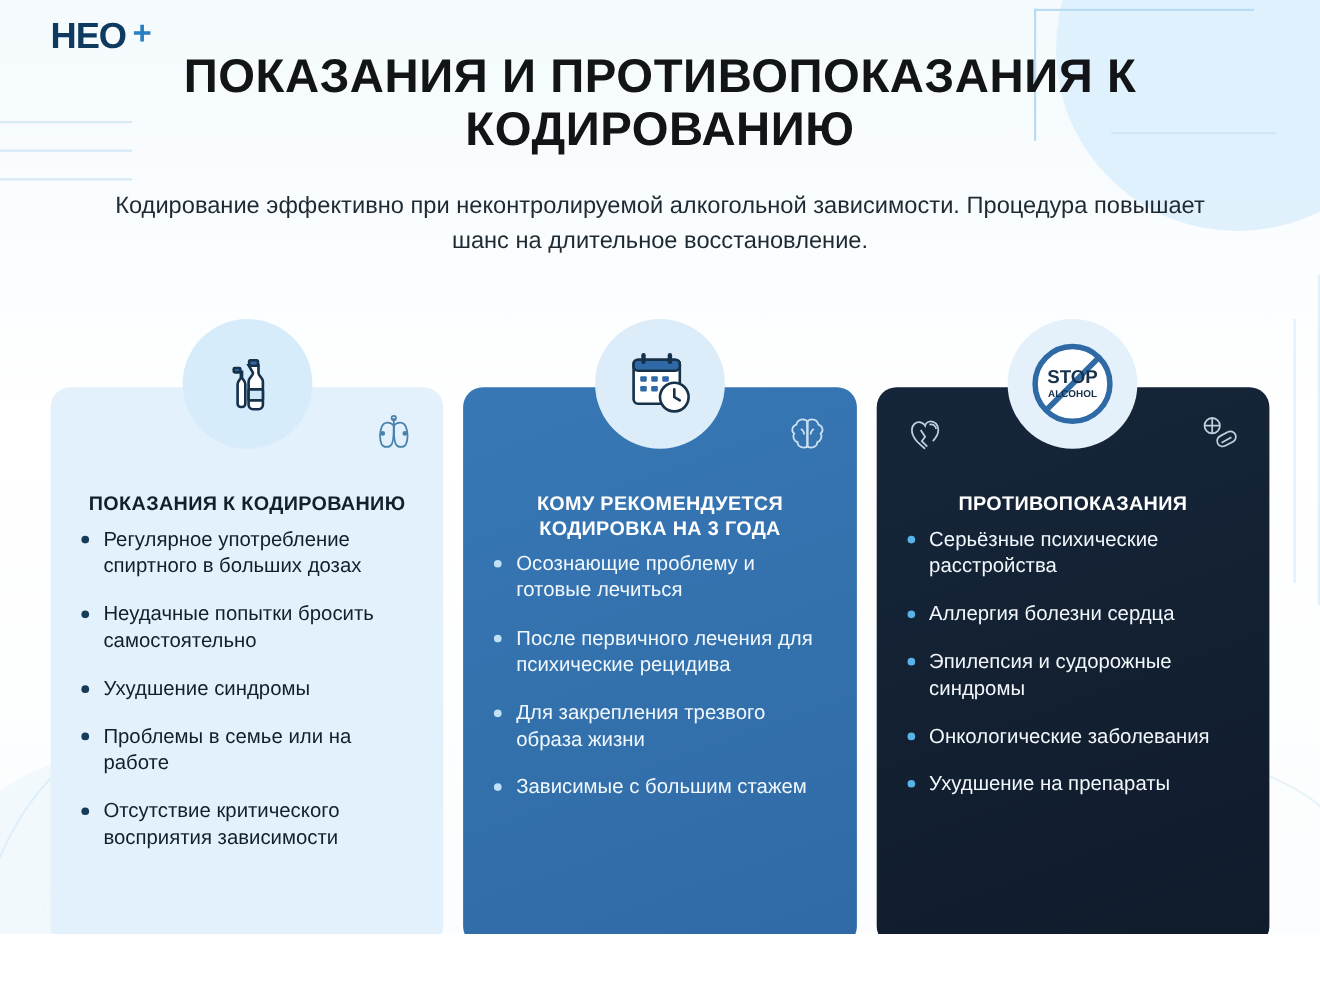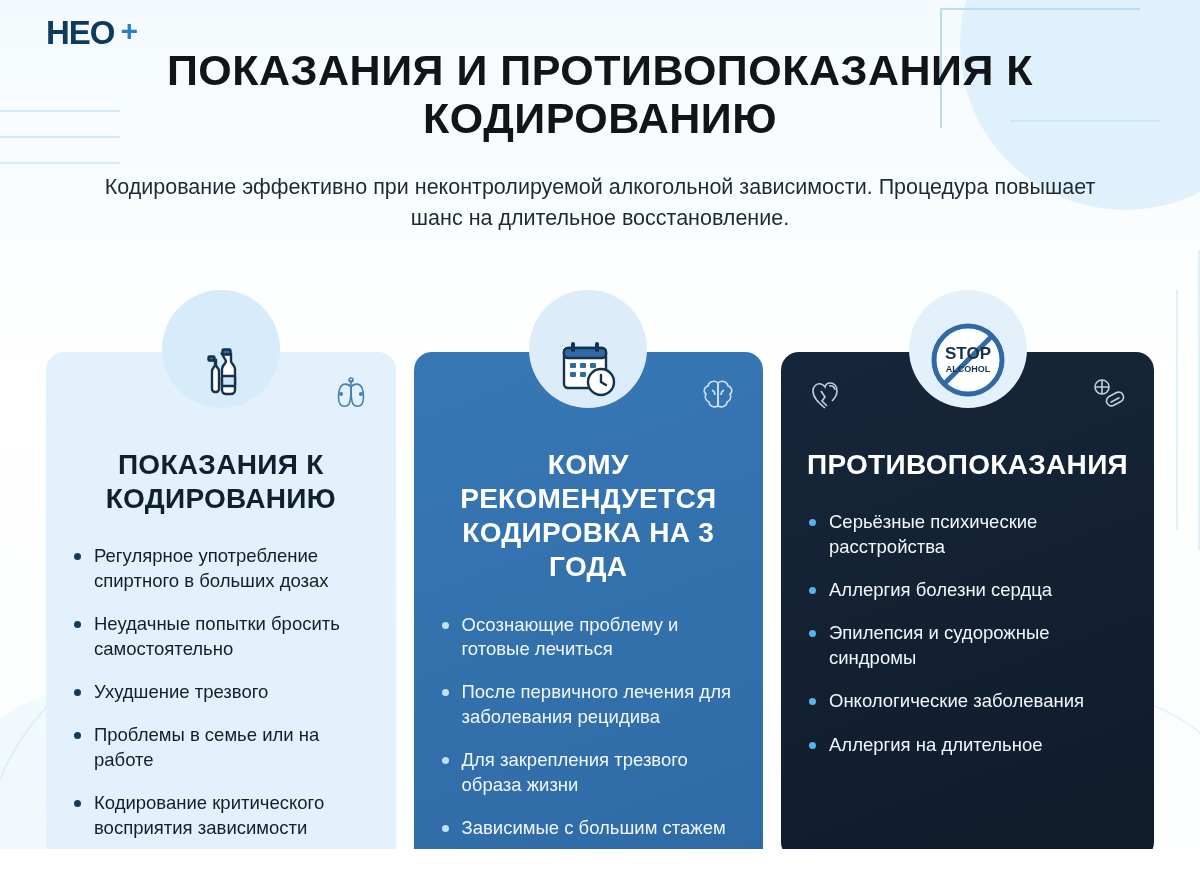--- a/index.html
+++ b/index.html
@@ -114,37 +114,37 @@
   }
   .card--light { background: #e2f1fb; color: #10202c; }
   .card--mid   { background: linear-gradient(160deg,#3778b4 0%,#2f6aa6 100%); color: #ffffff; }
   .card--dark  { background: linear-gradient(160deg,#16263a 0%,#101b2b 100%); color: #ffffff; }
 
   .card-badge {
     position: absolute; top: -62px; left: 50%;
     transform: translateX(-50%);
     width: 118px; height: 118px; border-radius: 50%;
     background: #d6ecfa;
-    display: flex; align-items: flex-end; justify-content: center;
+    display: flex; align-items: center; justify-content: center;
   }
   .card--mid .card-badge { background: #dcecf8; }
   .card--dark .card-badge { background: #e4f1fb; }
 
   .card-corner-icon {
     position: absolute; top: 22px; width: 42px; height: 42px;
     opacity: .85;
   }
   .corner-left { left: 24px; }
   .corner-right { right: 24px; }
 
   .card-title {
     text-align: center;
-    font-size: 28px; font-weight: 700; line-height: 1.22;
+    font-size: 18px; font-weight: 700; line-height: 1.22;
     text-transform: uppercase;
-    margin-bottom: 28px;
+    margin-bottom: 8px;
     letter-spacing: .3px;
   }
   .card--light .card-title { color: #10202c; }
 
   .card ul { list-style: none; }
   .card li {
     position: relative;
     padding-left: 22px;
     margin-bottom: 19px;
     font-size: 18.5px; line-height: 1.32;
@@ -212,23 +212,23 @@
           <path d="M21 13c3-4 9-4 11 1 2 5 2 12 0 16-2 3-7 3-9 0-2-3-2-11-2-17z"></path>
           <circle cx="11" cy="20" r="1.3" fill="#2e6f9e"></circle>
           <circle cx="31" cy="20" r="1.3" fill="#2e6f9e"></circle>
           <circle cx="21" cy="6" r="2" fill="none"></circle>
         </svg>
       </div>
       <h2 class="card-title">ПОКАЗАНИЯ К КОДИРОВАНИЮ</h2>
       <ul>
         <li>Регулярное употребление спиртного в больших дозах</li>
         <li>Неудачные попытки бросить самостоятельно</li>
-        <li>Ухудшение трезвого</li>
+        <li>Ухудшение синдромы</li>
         <li>Проблемы в семье или на работе</li>
-        <li>Кодирование критического восприятия зависимости</li>
+        <li>Отсутствие критического восприятия зависимости</li>
       </ul>
     </section>
 
     <section class="card card--mid">
       <div class="card-badge">
         <svg width="76" height="76" viewBox="0 0 76 76" fill="none">
           <rect x="14" y="16" width="42" height="40" rx="4" fill="#ffffff" stroke="#16324b" stroke-width="2.4"></rect>
           <rect x="14" y="16" width="42" height="10" rx="4" fill="#2f6aa6" stroke="#16324b" stroke-width="2.4"></rect>
           <rect x="21" y="10" width="4" height="10" rx="2" fill="#16324b"></rect>
           <rect x="45" y="10" width="4" height="10" rx="2" fill="#16324b"></rect>
@@ -247,21 +247,21 @@
         <svg width="42" height="42" viewBox="0 0 42 42" fill="none" stroke="#e6f2fb" stroke-width="1.6">
           <path d="M21 9c-3-3-9-2-10 3-4 1-5 6-2 8-2 3 0 7 3 8 0 4 5 6 9 4z"></path>
           <path d="M21 9c3-3 9-2 10 3 4 1 5 6 2 8 2 3 0 7-3 8 0 4-5 6-9 4z"></path>
           <path d="M21 9v23"></path>
           <path d="M15 16c2 1 3 3 3 5M27 16c-2 1-3 3-3 5"></path>
         </svg>
       </div>
       <h2 class="card-title">КОМУ РЕКОМЕНДУЕТСЯ КОДИРОВКА НА 3 ГОДА</h2>
       <ul>
         <li>Осознающие проблему и готовые лечиться</li>
-        <li>После первичного лечения для заболевания рецидива</li>
+        <li>После первичного лечения для психические рецидива</li>
         <li>Для закрепления трезвого образа жизни</li>
         <li>Зависимые с большим стажем</li>
       </ul>
     </section>
 
     <section class="card card--dark">
       <div class="card-badge">
         <svg width="96" height="96" viewBox="0 0 96 96" fill="none">
           <circle cx="48" cy="48" r="34" fill="#ffffff" stroke="#2f6aa6" stroke-width="5"></circle>
           <line x1="24" y1="72" x2="72" y2="24" stroke="#2f6aa6" stroke-width="5"></line>
@@ -283,18 +283,18 @@
           <rect x="18" y="20" width="18" height="10" rx="5" transform="rotate(-28 27 25)"></rect>
           <path d="M22.5 28.5l9-5"></path>
         </svg>
       </div>
       <h2 class="card-title">ПРОТИВОПОКАЗАНИЯ</h2>
       <ul>
         <li>Серьёзные психические расстройства</li>
         <li>Аллергия болезни сердца</li>
         <li>Эпилепсия и судорожные синдромы</li>
         <li>Онкологические заболевания</li>
-        <li>Аллергия на длительное</li>
+        <li>Ухудшение на препараты</li>
       </ul>
     </section>
 
   </div>
 </div>
 
 </body></html>

